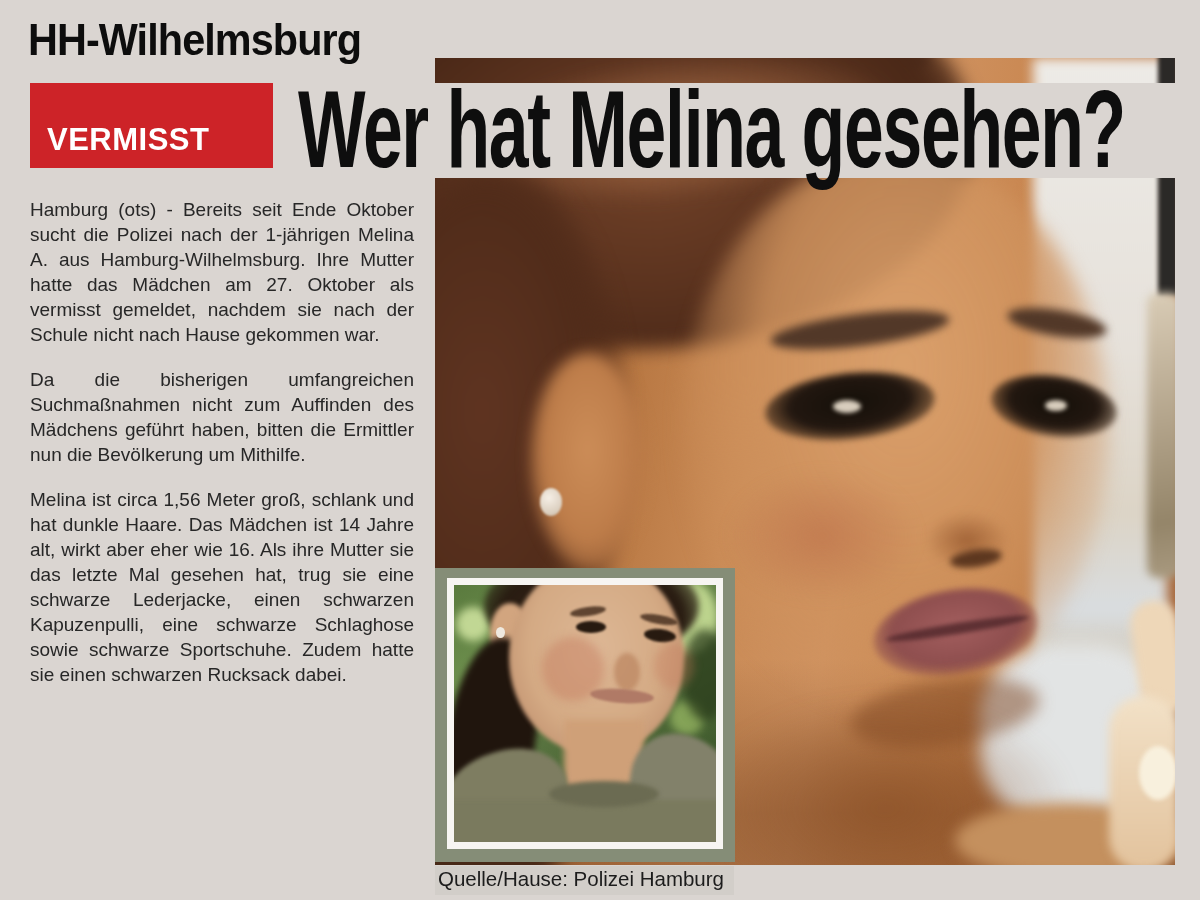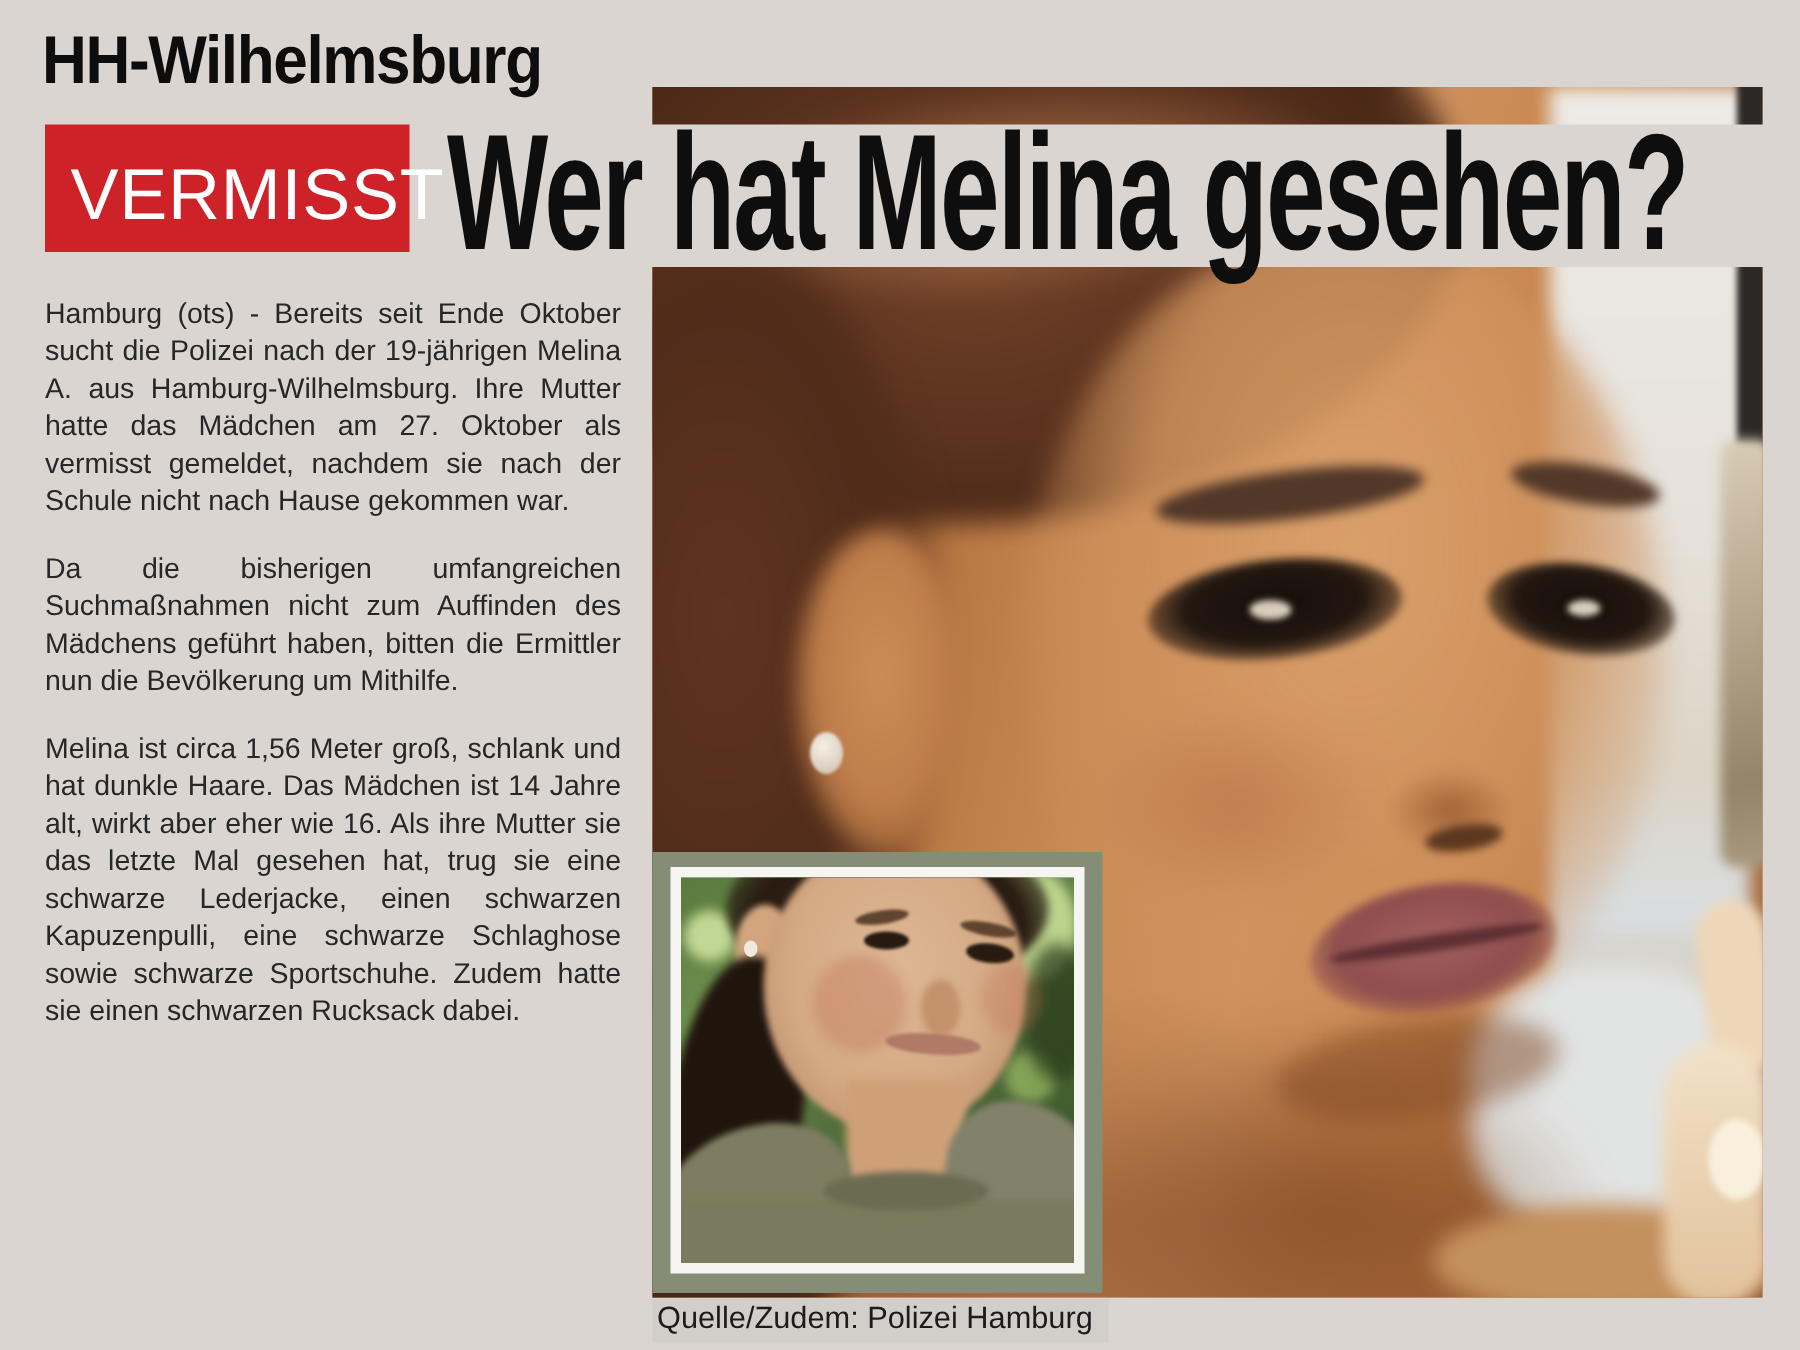--- a/index.html
+++ b/index.html
@@ -28,21 +28,21 @@
     transform:scaleX(.65); transform-origin:left top;
     z-index:4;
   }
   #badge {
     position:absolute; left:30px; top:83px; width:243px; height:85px;
     background:#cd2328; z-index:5;
     display:flex; align-items:flex-end;
     box-sizing:border-box; padding:0 0 13px 17px;
   }
   #badge span {
-    color:#ffffff; font-size:48px; font-weight:400; letter-spacing:.5px;
+    color:#ffffff; font-size:31px; font-weight:700; letter-spacing:.5px;
     line-height:1;
   }
 
   
   #article { position:absolute; left:30px; top:197px; width:384px; z-index:2; }
   #article p {
     margin:0 0 20px 0; font-size:19px; line-height:25px; color:#272727;
     text-align:justify;
   }
 
@@ -241,21 +241,21 @@
 
   <div id="kicker">HH-Wilhelmsburg</div>
 
   <div id="badge">
     <span>VERMISST</span>
   </div>
 
   <div id="headline">Wer hat Melina gesehen?</div>
 
   <div id="article">
-    <p>Hamburg (ots) - Bereits seit Ende Oktober sucht die Polizei nach der 19-jährigen Melina A. aus Hamburg-Wilhelmsburg. Ihre Mutter hatte das Mädchen am 27. Oktober als vermisst gemeldet, nachdem sie nach der Schule nicht nach Hause gekommen war.</p>
+    <p>Hamburg (ots) - Bereits seit Ende Oktober sucht die Polizei nach der 1-jährigen Melina A. aus Hamburg-Wilhelmsburg. Ihre Mutter hatte das Mädchen am 27. Oktober als vermisst gemeldet, nachdem sie nach der Schule nicht nach Hause gekommen war.</p>
     <p>Da die bisherigen umfangreichen Suchmaßnahmen nicht zum Auffinden des Mädchens geführt haben, bitten die Ermittler nun die Bevölkerung um Mithilfe.</p>
     <p>Melina ist circa 1,56 Meter groß, schlank und hat dunkle Haare. Das Mädchen ist 14 Jahre alt, wirkt aber eher wie 16. Als ihre Mutter sie das letzte Mal gesehen hat, trug sie eine schwarze Lederjacke, einen schwarzen Kapuzenpulli, eine schwarze Schlaghose sowie schwarze Sportschuhe. Zudem hatte sie einen schwarzen Rucksack dabei.</p>
   </div>
 
   <div id="inset-frame">
     <div id="inset-inner">
       <div id="inset-photo">
         <div class="ip ip-bg"></div>
         <div class="ip ip-bokeh ip-b1"></div>
         <div class="ip ip-bokeh ip-b2"></div>
@@ -280,15 +280,15 @@
         <div class="ip ip-mouth"></div>
         <div class="ip ip-neck"></div>
         <div class="ip ip-shoulderL"></div>
         <div class="ip ip-shoulderR"></div>
         <div class="ip ip-chest"></div>
         <div class="ip ip-neckline"></div>
       </div>
     </div>
   </div>
 
-  <div id="caption">Quelle/Zudem: Polizei Hamburg</div>
+  <div id="caption">Quelle/Hause: Polizei Hamburg</div>
 
 </div>
 
 </body></html>

